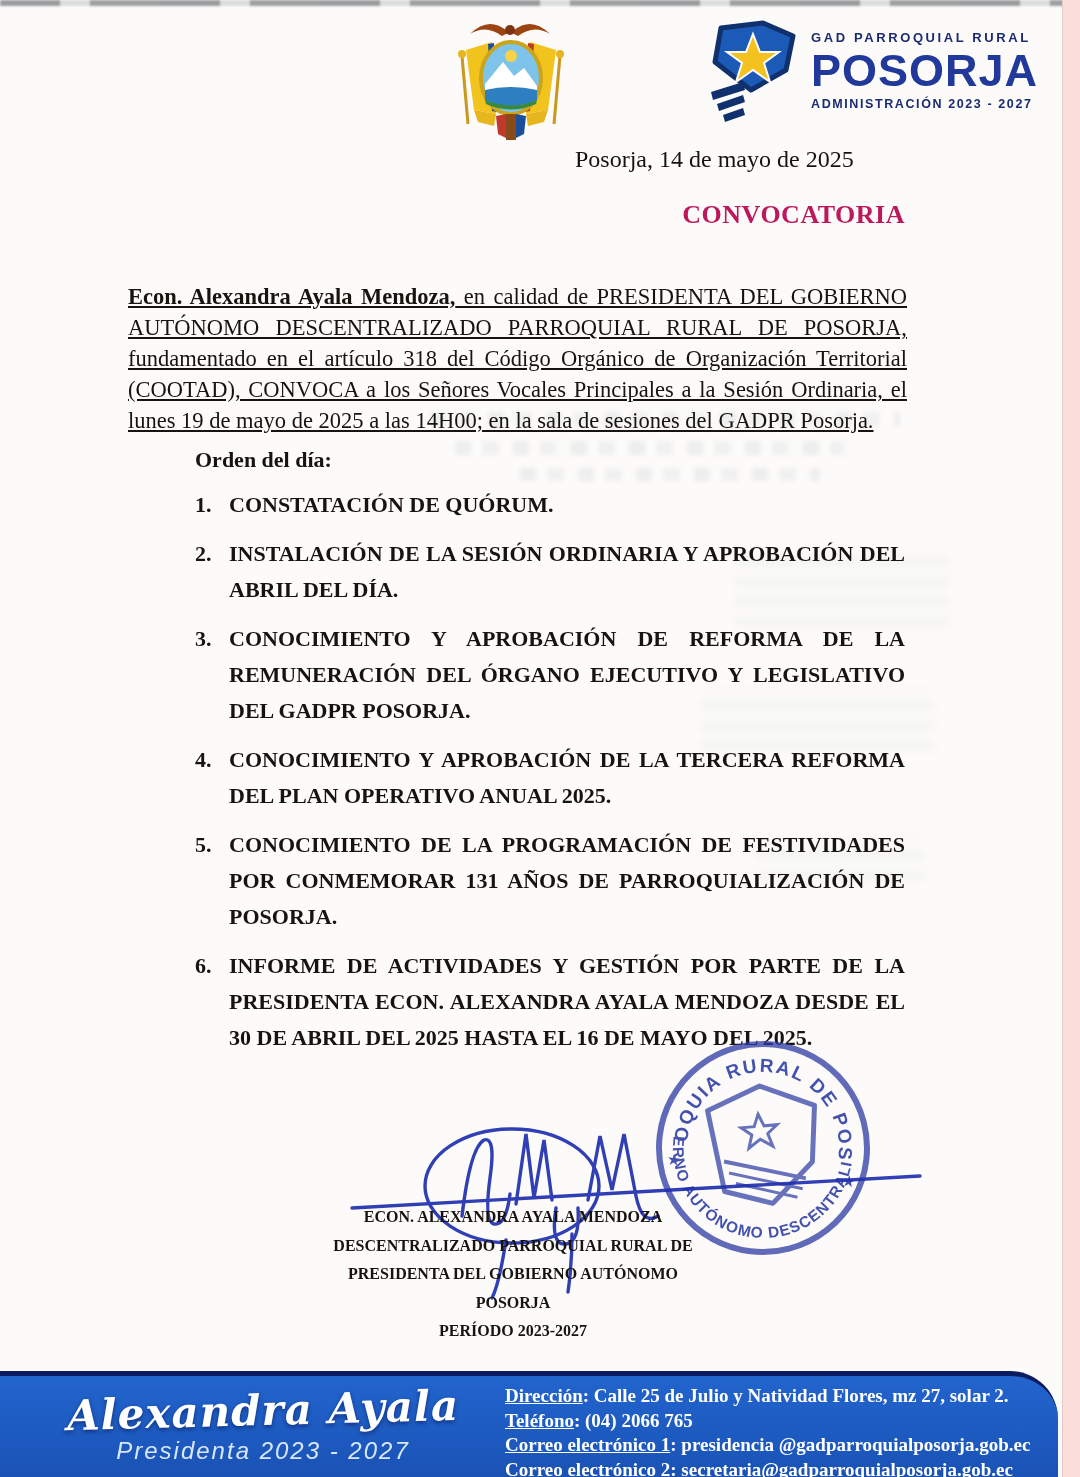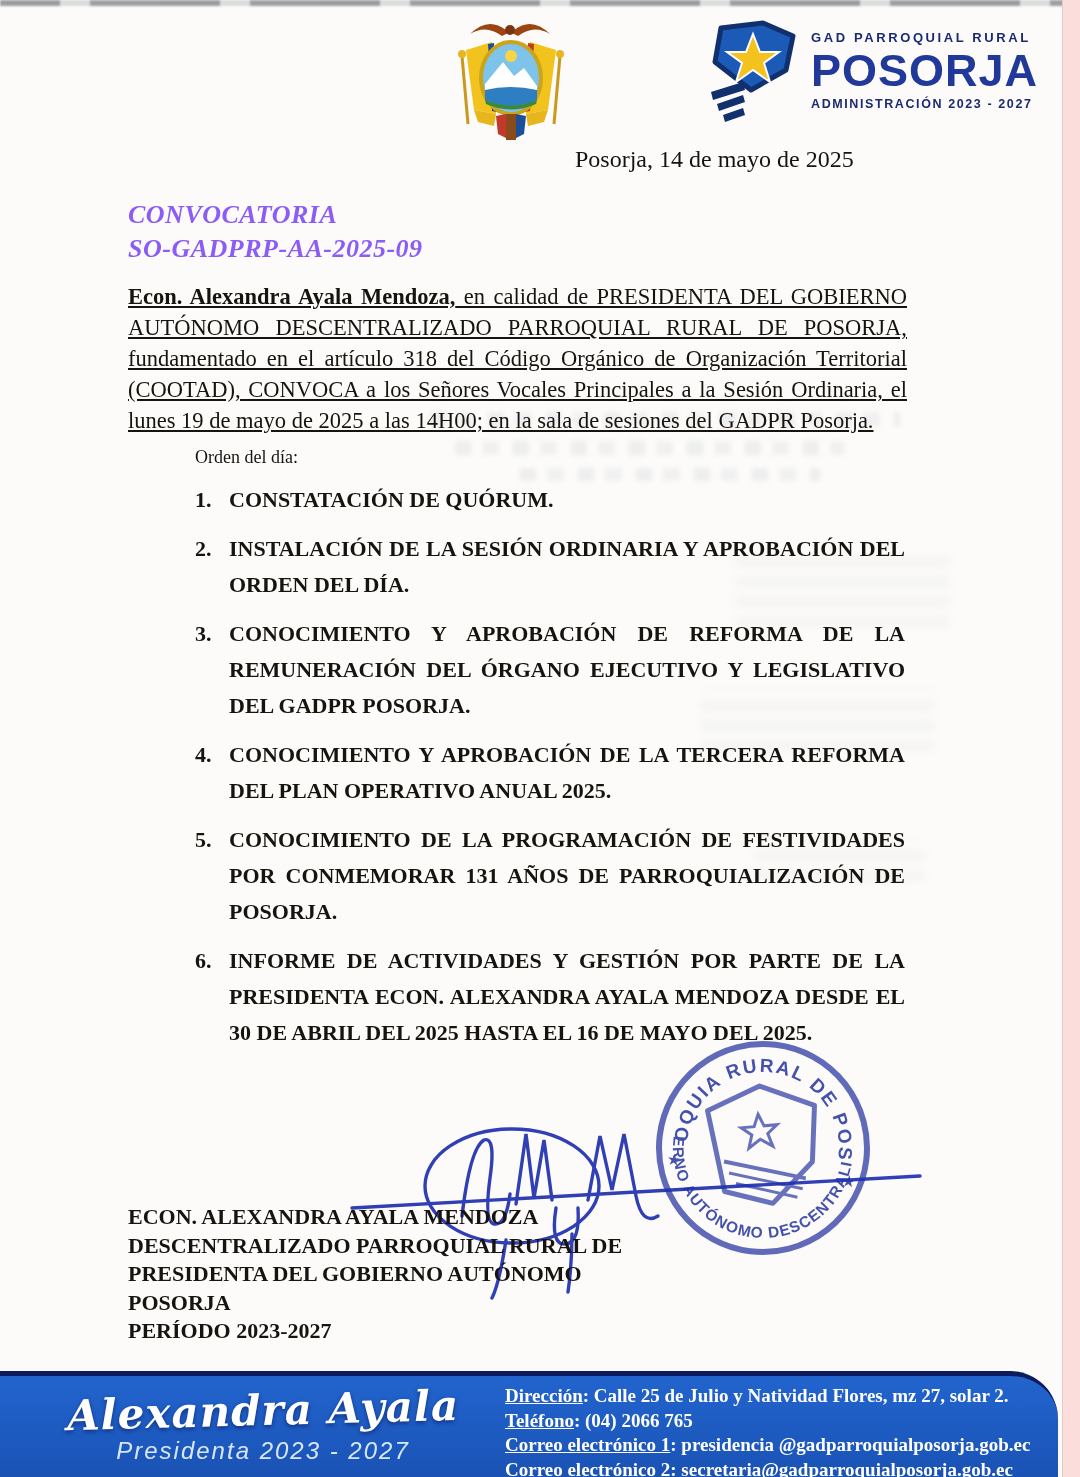--- a/index.html
+++ b/index.html
@@ -22,40 +22,40 @@
   .coat { position:absolute; left:448px; top:14px; }
   .logo { position:absolute; left:703px; top:18px; width:300px; }
   .logo-emblem { position:absolute; left:0; top:2px; }
   .logo-text { position:absolute; left:108px; top:12px; width:192px; font-family:"Liberation Sans", sans-serif; }
   .logo-line1 { font-size:13px; font-weight:bold; letter-spacing:2.6px; white-space:nowrap; }
   .logo-name { font-size:45px; font-weight:bold; letter-spacing:1px; line-height:1.05; margin-top:2px; white-space:nowrap; }
   .logo-line3 { font-size:12.5px; font-weight:bold; letter-spacing:1.6px; margin-top:3px; white-space:nowrap; }
 
   .date-line { position:absolute; left:575px; top:146px; font-size:24px; color:#17140f; }
 
-  .title-block { position:absolute; left:128px; top:200px; width:777px; text-align:left; color:#8b5cf6;font-style:italic; }
+  .title-block { position:absolute; left:128px; top:200px; width:777px; text-align:right; color:#be185d; }
   .title-block .t1 { font-size:26px; font-weight:bold; letter-spacing:.5px; }
   .title-block .t2 { font-size:26px; font-weight:bold; margin-top:4px; letter-spacing:.5px; }
 
   .intro { position:absolute; left:128px; top:281px; width:779px; font-size:22.5px; line-height:31px;
     text-align:justify; color:#17140f;text-decoration:underline; }
   .intro b { font-weight:bold; }
 
   .agenda { position:absolute; left:195px; top:447px; width:710px; color:#17140f; }
-  .agenda-heading { font-size:18px; font-weight:normal; margin-bottom:14px; }
+  .agenda-heading { font-size:22px; font-weight:bold; margin-bottom:14px; }
   ol.agenda-list { list-style:none; }
   ol.agenda-list li { display:flex; margin-bottom:13px; font-weight:bold; font-size:22px; line-height:36px; }
   ol.agenda-list .num { width:34px; flex:0 0 34px; }
   ol.agenda-list .itext { flex:1; text-align:justify; }
 
   
   .sig-svg { position:absolute; left:320px; top:1100px; pointer-events:none; }
   .stamp-svg { position:absolute; left:645px; top:1030px; opacity:.88; }
-  .sig-block { position:absolute; left:128px; top:1203px; width:770px; text-align:left;
-    font-size:22px; font-weight:bold; line-height:28.5px; color:#17140f; }
+  .sig-block { position:absolute; left:128px; top:1203px; width:770px; text-align:center;
+    font-size:16px; font-weight:bold; line-height:28.5px; color:#17140f; }
 
   
   .footer { position:absolute; left:0; top:1371px; width:1058px; height:106px;
     border-top:5px solid #0d1b5f; border-top-right-radius:48px;
     background:linear-gradient(180deg,#2264cd 0%, #1d5ac0 60%, #1a52b4 100%); }
   .f-left { position:absolute; left:48px; top:10px; width:430px; text-align:center; }
   .f-name { font-family:"DejaVu Serif", serif; font-style:italic; font-weight:bold; font-size:42px;
     color:#ffffff; letter-spacing:1px; text-shadow:0 2px 4px rgba(8,18,80,.6); transform:rotate(-1.5deg); white-space:nowrap; }
   .f-sub { font-family:"Liberation Sans", sans-serif; font-style:italic; font-size:24px;
     color:#d9e7fc; letter-spacing:2px; margin-top:2px; }
@@ -123,37 +123,36 @@
       <div class="logo-line1" style="color:#1a2b72;">GAD PARROQUIAL RURAL</div>
       <div class="logo-name" style="color:#21399a;">POSORJA</div>
       <div class="logo-line3" style="color:#1a2b72;">ADMINISTRACIÓN 2023 - 2027</div>
     </div>
   </div>
 
   <div class="date-line">Posorja, 14 de mayo de 2025</div>
 
   <div class="title-block">
     <div class="t1">CONVOCATORIA</div>
-    <div class="t2">SO-GADPRP-AA-2025-09</div>
   </div>
 
   <p class="intro"><b>Econ. Alexandra Ayala Mendoza,</b><span> en calidad de PRESIDENTA DEL GOBIERNO AUTÓNOMO DESCENTRALIZADO PARROQUIAL RURAL DE POSORJA, fundamentado en el artículo 318 del Código Orgánico de Organización Territorial (COOTAD), CONVOCA a los Señores Vocales Principales a la Sesión Ordinaria, el lunes 19 de mayo de 2025 a las 14H00; en la sala de sesiones del GADPR Posorja.</span></p>
 
   <div class="agenda">
     <div class="agenda-heading">Orden del día:</div>
     <ol class="agenda-list">
 
         <li>
           <span class="num">1.</span>
           <span class="itext">CONSTATACIÓN DE QUÓRUM.</span>
         </li>
 
         <li>
           <span class="num">2.</span>
-          <span class="itext">INSTALACIÓN DE LA SESIÓN ORDINARIA Y APROBACIÓN DEL ORDEN DEL DÍA.</span>
+          <span class="itext">INSTALACIÓN DE LA SESIÓN ORDINARIA Y APROBACIÓN DEL ABRIL DEL DÍA.</span>
         </li>
 
         <li>
           <span class="num">3.</span>
           <span class="itext">CONOCIMIENTO Y APROBACIÓN DE REFORMA DE LA REMUNERACIÓN DEL ÓRGANO EJECUTIVO Y LEGISLATIVO DEL GADPR POSORJA.</span>
         </li>
 
         <li>
           <span class="num">4.</span>
           <span class="itext">CONOCIMIENTO Y APROBACIÓN DE LA TERCERA REFORMA DEL PLAN OPERATIVO ANUAL 2025.</span>

